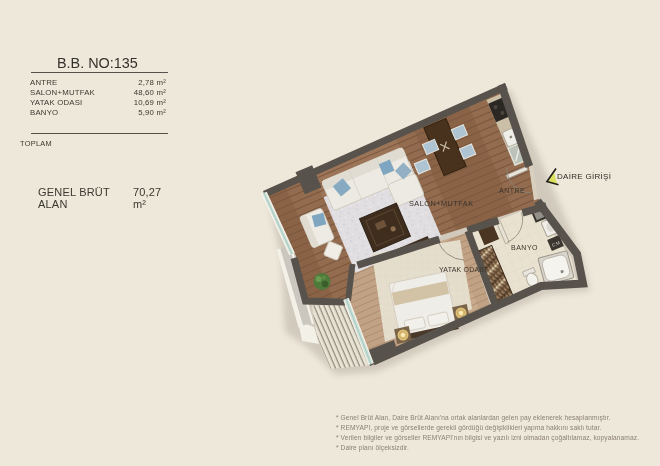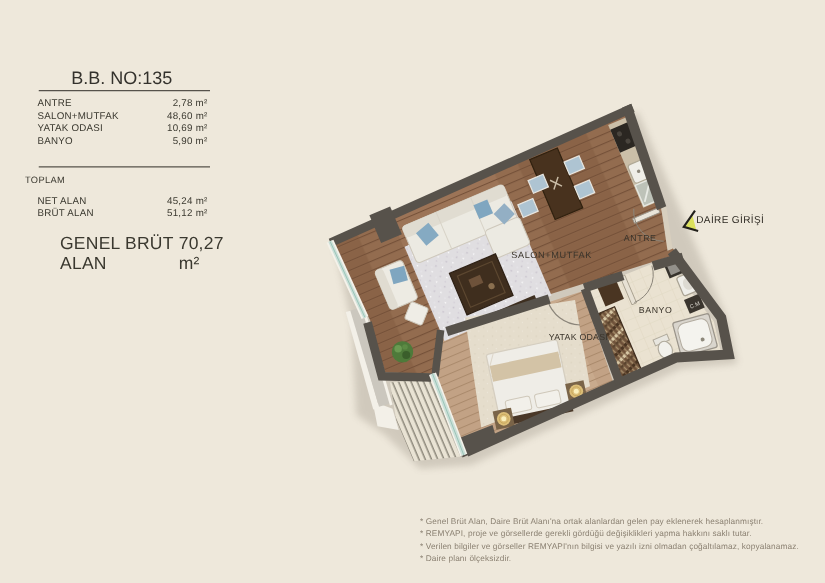--- a/index.html
+++ b/index.html
@@ -32,32 +32,22 @@
     <div class="row">
         <span>BANYO</span>
         <span>5,90 m²</span>
       </div>
   </div>
 
   <div class="abs" style="left:31px;top:132.6px;width:137px;height:1px;background:#56524b;"></div>
 
   <div class="abs" style="left:20px;top:138.8px;font-size:7.4px;color:#3a382f;letter-spacing:0.3px;">TOPLAM</div>
 
-  <div class="abs" style="left:30px;top:156.3px;width:136px;font-size:7.8px;line-height:9.9px;color:#3a382f;letter-spacing:0.2px;">
-    <div class="row">
-        <span>NET ALAN</span>
-        <span>45,24 m²</span>
-      </div>
-    <div class="row">
-        <span>BRÜT ALAN</span>
-        <span>51,12 m²</span>
-      </div>
-  </div>
-
-  <div class="abs" style="left:48px;top:186px;width:136px;font-size:14px;color:#3a382f;letter-spacing:0.2px;">
+
+  <div class="abs" style="left:38px;top:186px;width:136px;font-size:11px;color:#3a382f;letter-spacing:0.2px;">
     <div class="row">
         <span>GENEL BRÜT ALAN</span>
         <span>70,27 m²</span>
       </div>
   </div>
 </div>
 
 <svg class="abs" style="left:0;top:0" width="660" height="466" viewBox="0 0 660 466">
 <defs>
   <filter id="blur" x="-20%" y="-20%" width="140%" height="140%">

